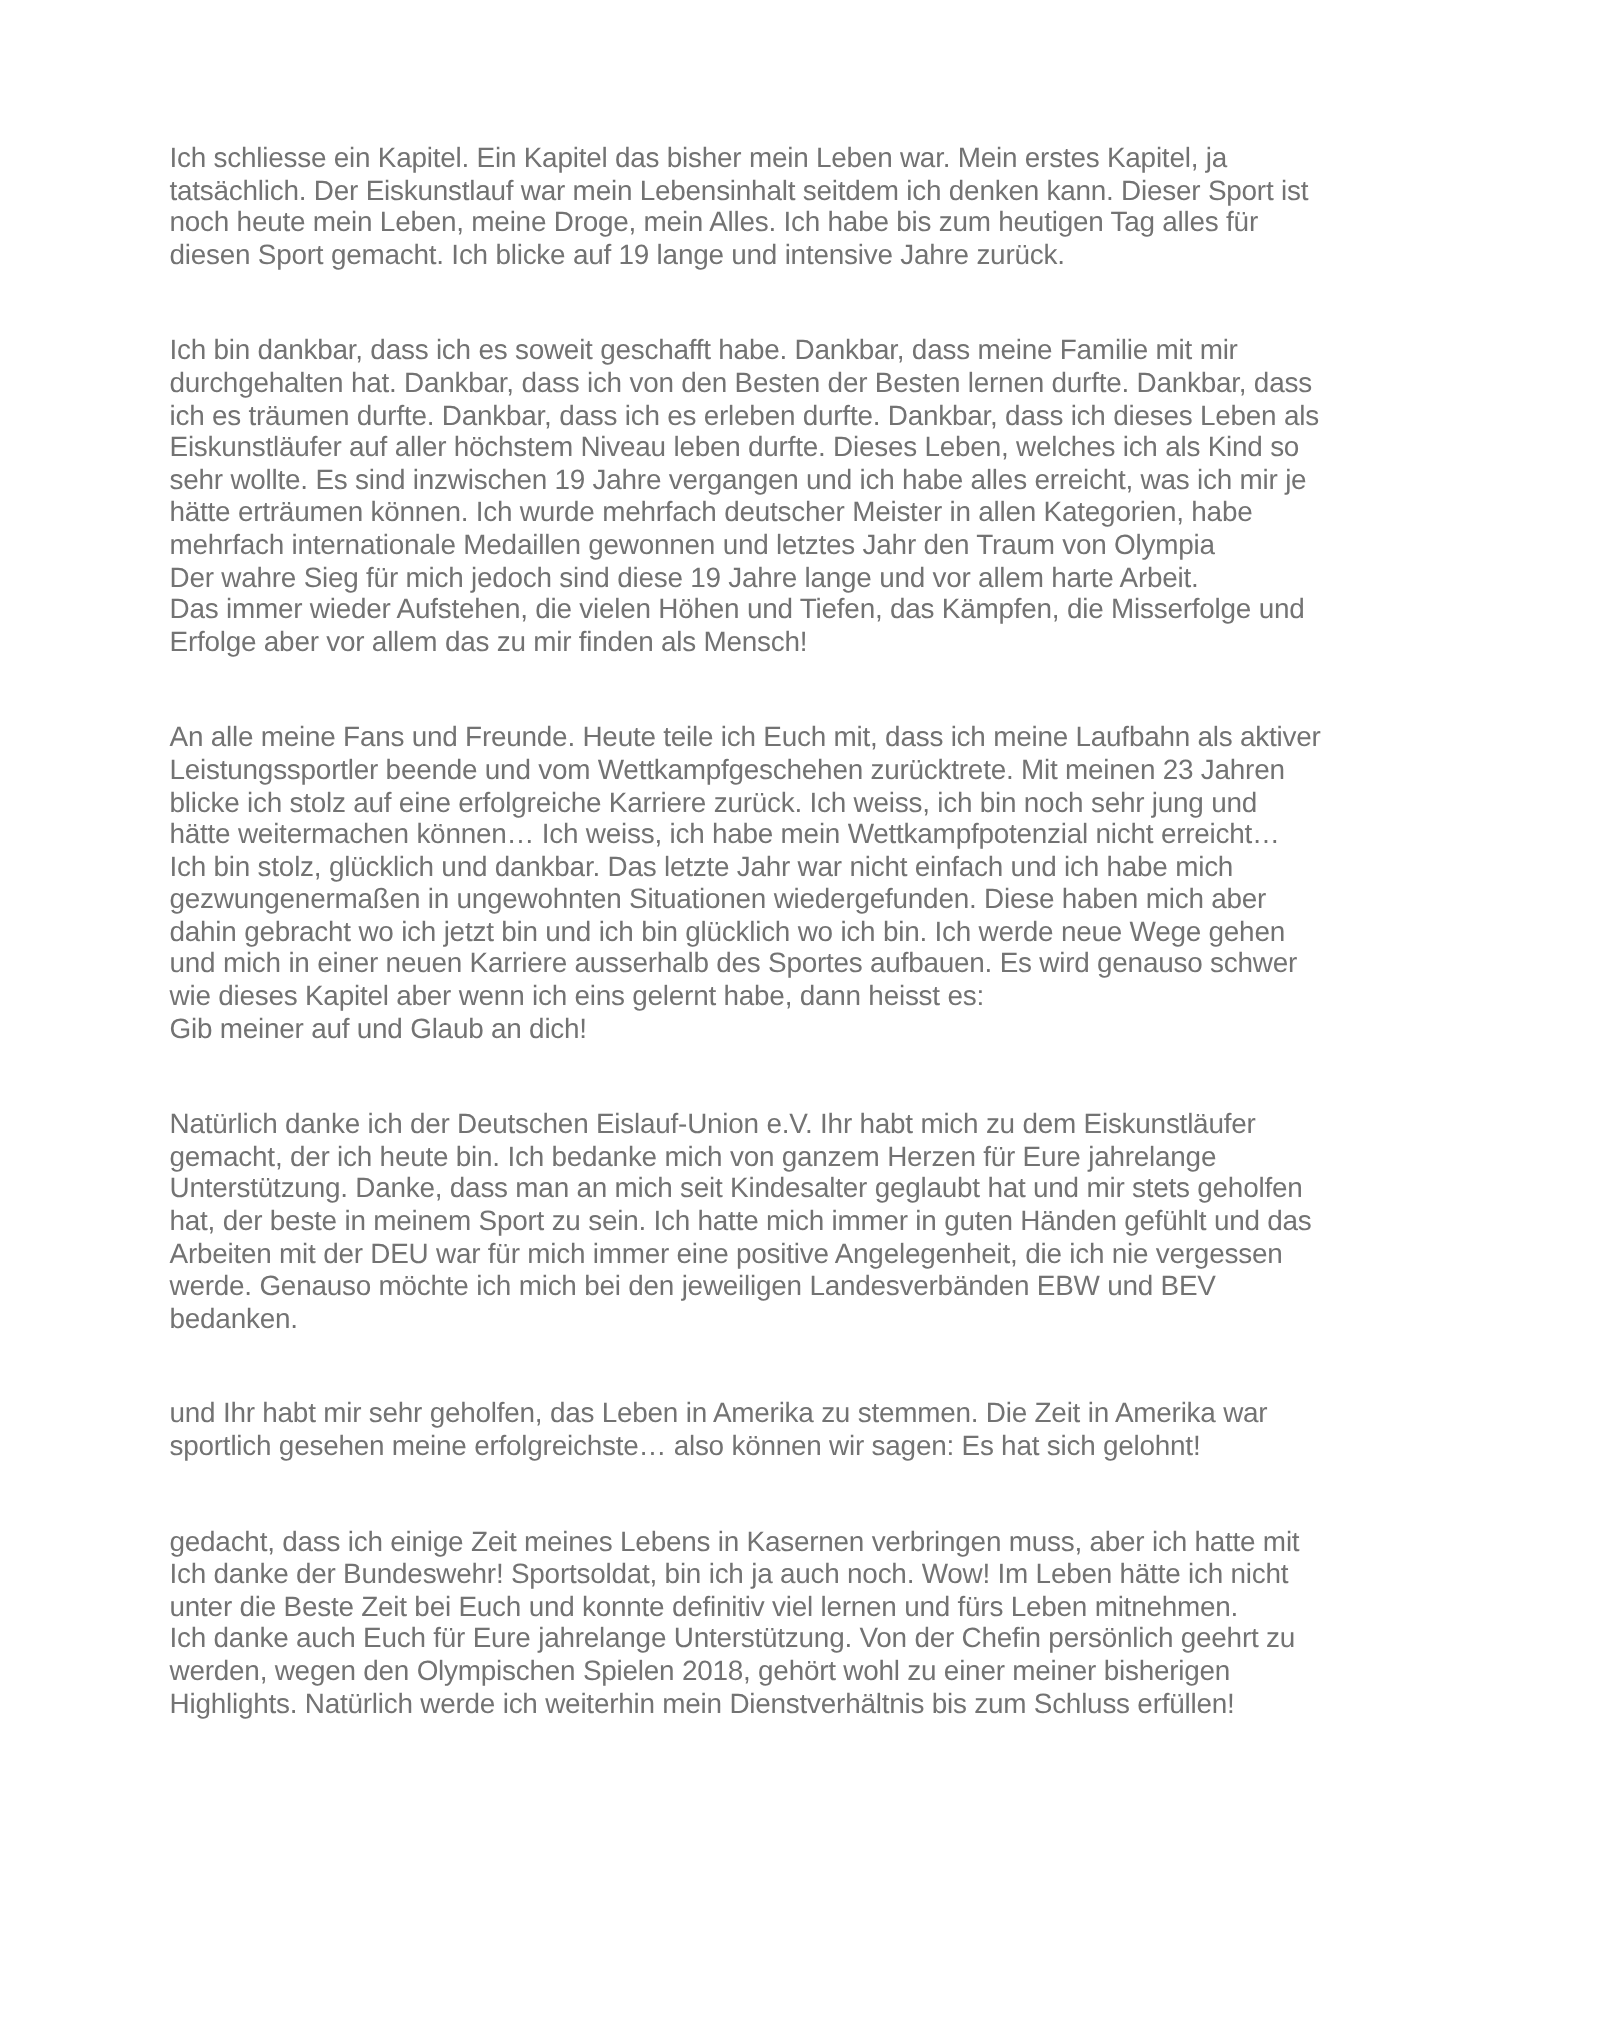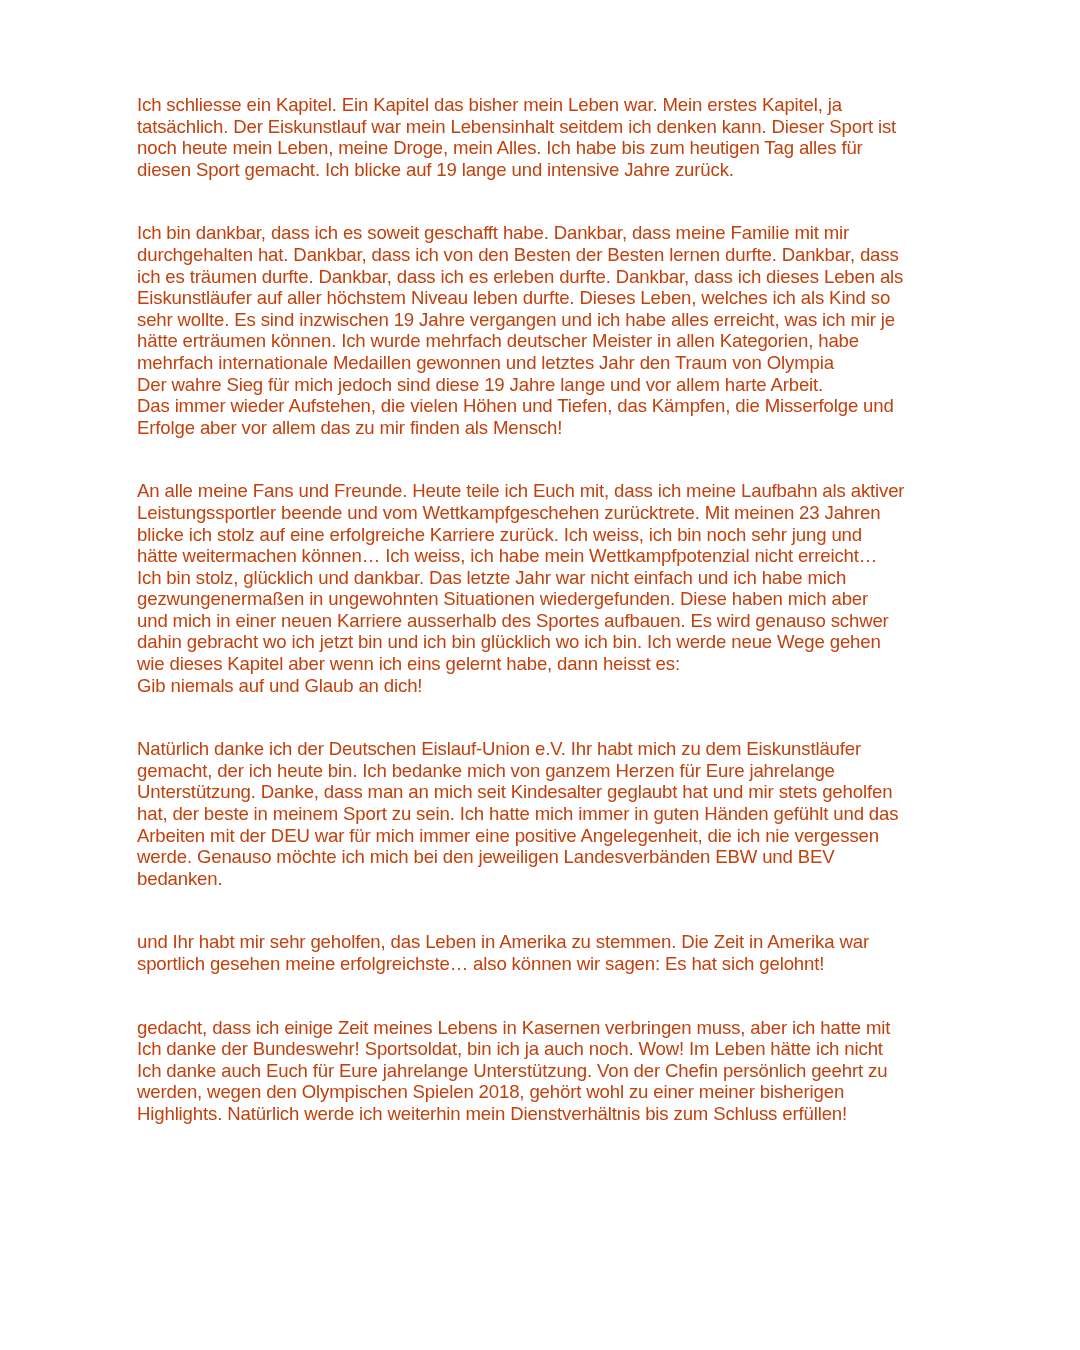--- a/index.html
+++ b/index.html
@@ -8,27 +8,27 @@
       background: #ffffff;
     }
     body {
       width: 1080px;
       height: 1350px;
       position: relative;
       overflow: hidden;
     }
     .page {
       position: absolute;
-      left: 137px;
+      left: 113px;
       top: 94px;
       width: 840px;
       font-family: "Liberation Sans", sans-serif;
       font-size: 18.6px;
       line-height: 21.6px;
-      color: #c2410c;
+      color: #737373;
       letter-spacing: -0.15px;
     }
     .para {
       margin: 0 0 42px 0;
     }
     .line {
       display: block;
       white-space: nowrap;
     }
   </style>
@@ -57,42 +57,43 @@
     <span class="line">Erfolge aber vor allem das zu mir finden als Mensch!</span>
   </div>
 
   <div class="para">
     <span class="line">An alle meine Fans und Freunde. Heute teile ich Euch mit, dass ich meine Laufbahn als aktiver</span>
     <span class="line">Leistungssportler beende und vom Wettkampfgeschehen zurücktrete. Mit meinen 23 Jahren</span>
     <span class="line">blicke ich stolz auf eine erfolgreiche Karriere zurück. Ich weiss, ich bin noch sehr jung und</span>
     <span class="line">hätte weitermachen können… Ich weiss, ich habe mein Wettkampfpotenzial nicht erreicht…</span>
     <span class="line">Ich bin stolz, glücklich und dankbar. Das letzte Jahr war nicht einfach und ich habe mich</span>
     <span class="line">gezwungenermaßen in ungewohnten Situationen wiedergefunden. Diese haben mich aber</span>
+    <span class="line">dahin gebracht wo ich jetzt bin und ich bin glücklich wo ich bin. Ich werde neue Wege gehen</span>
     <span class="line">und mich in einer neuen Karriere ausserhalb des Sportes aufbauen. Es wird genauso schwer</span>
-    <span class="line">dahin gebracht wo ich jetzt bin und ich bin glücklich wo ich bin. Ich werde neue Wege gehen</span>
     <span class="line">wie dieses Kapitel aber wenn ich eins gelernt habe, dann heisst es:</span>
-    <span class="line">Gib niemals auf und Glaub an dich!</span>
+    <span class="line">Gib meiner auf und Glaub an dich!</span>
   </div>
 
   <div class="para">
     <span class="line">Natürlich danke ich der Deutschen Eislauf-Union e.V. Ihr habt mich zu dem Eiskunstläufer</span>
     <span class="line">gemacht, der ich heute bin. Ich bedanke mich von ganzem Herzen für Eure jahrelange</span>
     <span class="line">Unterstützung. Danke, dass man an mich seit Kindesalter geglaubt hat und mir stets geholfen</span>
     <span class="line">hat, der beste in meinem Sport zu sein. Ich hatte mich immer in guten Händen gefühlt und das</span>
     <span class="line">Arbeiten mit der DEU war für mich immer eine positive Angelegenheit, die ich nie vergessen</span>
     <span class="line">werde. Genauso möchte ich mich bei den jeweiligen Landesverbänden EBW und BEV</span>
     <span class="line">bedanken.</span>
   </div>
 
   <div class="para">
     <span class="line">und Ihr habt mir sehr geholfen, das Leben in Amerika zu stemmen. Die Zeit in Amerika war</span>
     <span class="line">sportlich gesehen meine erfolgreichste… also können wir sagen: Es hat sich gelohnt!</span>
   </div>
 
   <div class="para">
     <span class="line">gedacht, dass ich einige Zeit meines Lebens in Kasernen verbringen muss, aber ich hatte mit</span>
     <span class="line">Ich danke der Bundeswehr! Sportsoldat, bin ich ja auch noch. Wow! Im Leben hätte ich nicht</span>
+    <span class="line">unter die Beste Zeit bei Euch und konnte definitiv viel lernen und fürs Leben mitnehmen.</span>
     <span class="line">Ich danke auch Euch für Eure jahrelange Unterstützung. Von der Chefin persönlich geehrt zu</span>
     <span class="line">werden, wegen den Olympischen Spielen 2018, gehört wohl zu einer meiner bisherigen</span>
     <span class="line">Highlights. Natürlich werde ich weiterhin mein Dienstverhältnis bis zum Schluss erfüllen!</span>
   </div>
 
 </div>
 
 </body></html>

